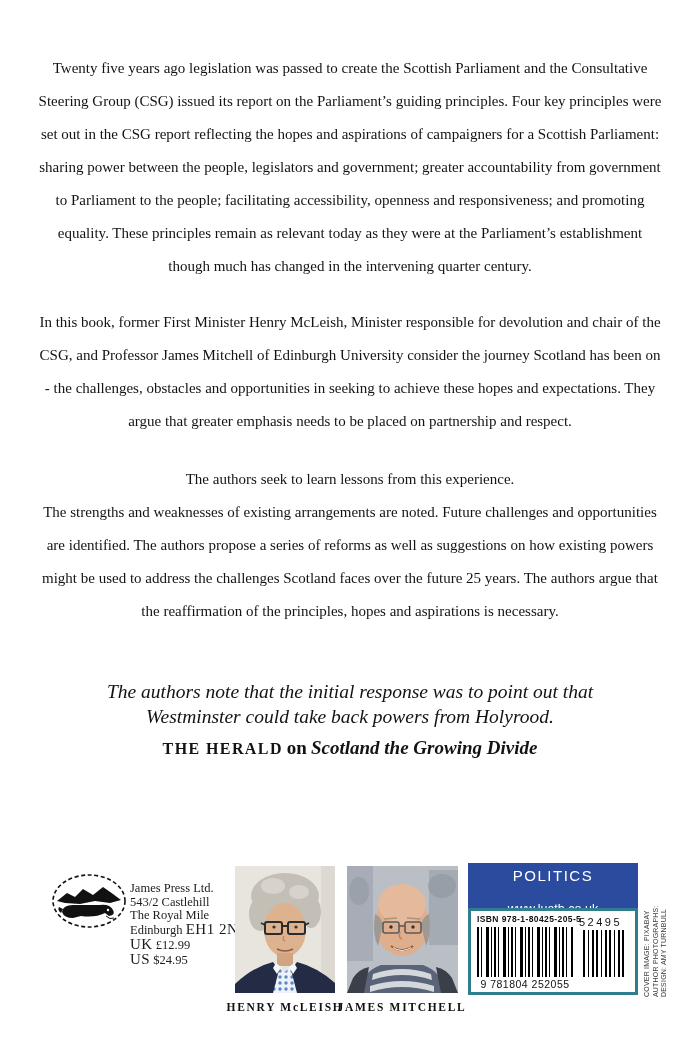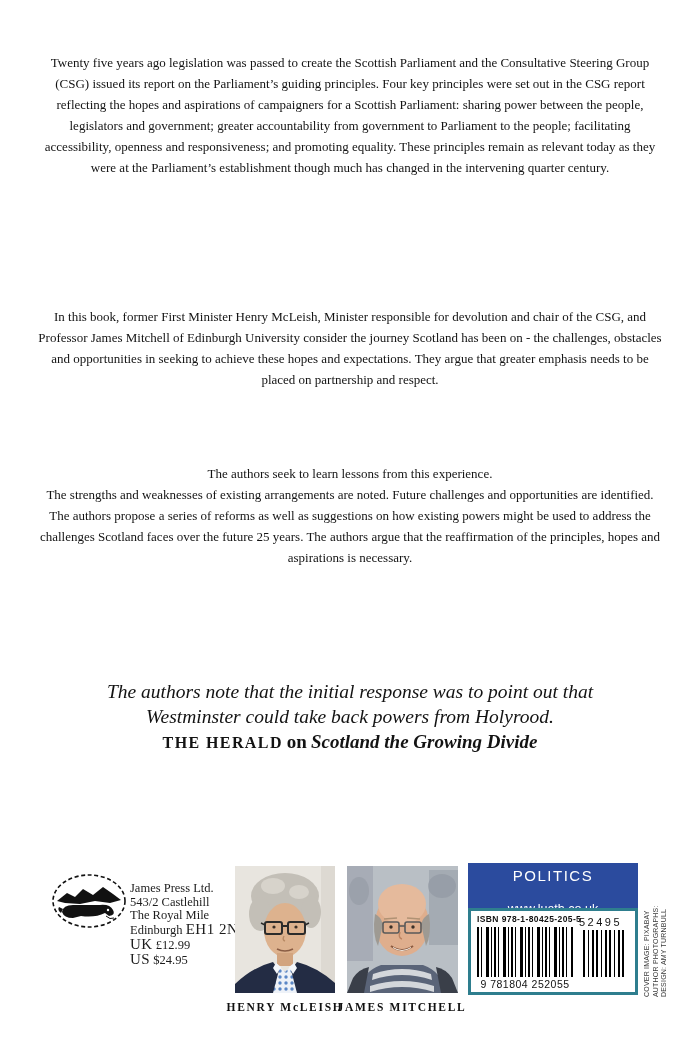--- a/index.html
+++ b/index.html
@@ -2,28 +2,28 @@
 <html><head>
 <meta charset="utf-8">
 <style>
   html,body { margin:0; padding:0; background:#ffffff; }
   .cover {
     position:relative; width:700px; height:1050px; background:#ffffff;
     font-family:"Liberation Serif", serif; color:#131313; overflow:hidden;
   }
   
   .textcol { position:absolute; left:38px; width:624px; text-align:center; }
-  .blurb { font-size:13px; line-height:21px; white-space:pre-line; }
+  .blurb { font-size:15px; line-height:33px; white-space:pre-line; }
   .p1 { top:52px; }
   .p2 { top:306px; }
   .p3 { top:463px; }
   
   .quote { position:absolute; left:60px; top:679px; width:580px; text-align:center; }
   .quote-text { font-style:italic; font-size:19.5px; line-height:25px; white-space:pre-line; }
-  .quote-attr { margin-top:2px; font-size:19px;text-align:center; }
+  .quote-attr { margin-top:8px; font-size:19px;text-align:center; }
   .herald { font-weight:bold; font-size:16px; letter-spacing:1.4px; }
   .connector { font-weight:bold; margin:0 4px; }
   .qtitle { font-weight:bold; font-style:italic; }
   
   .logo { position:absolute; left:50px; top:872px; width:78px; height:58px; }
   .pub { position:absolute; left:130px; top:882px; font-size:12.5px; line-height:13.6px; color:#1c1c1c; }
   .pub .sc { font-size:15px; letter-spacing:0.5px; }
   .prices { margin-top:1px; }
   .photo { position:absolute; top:866px; height:127px; }
   .photo1 { left:235px; width:100px; }

